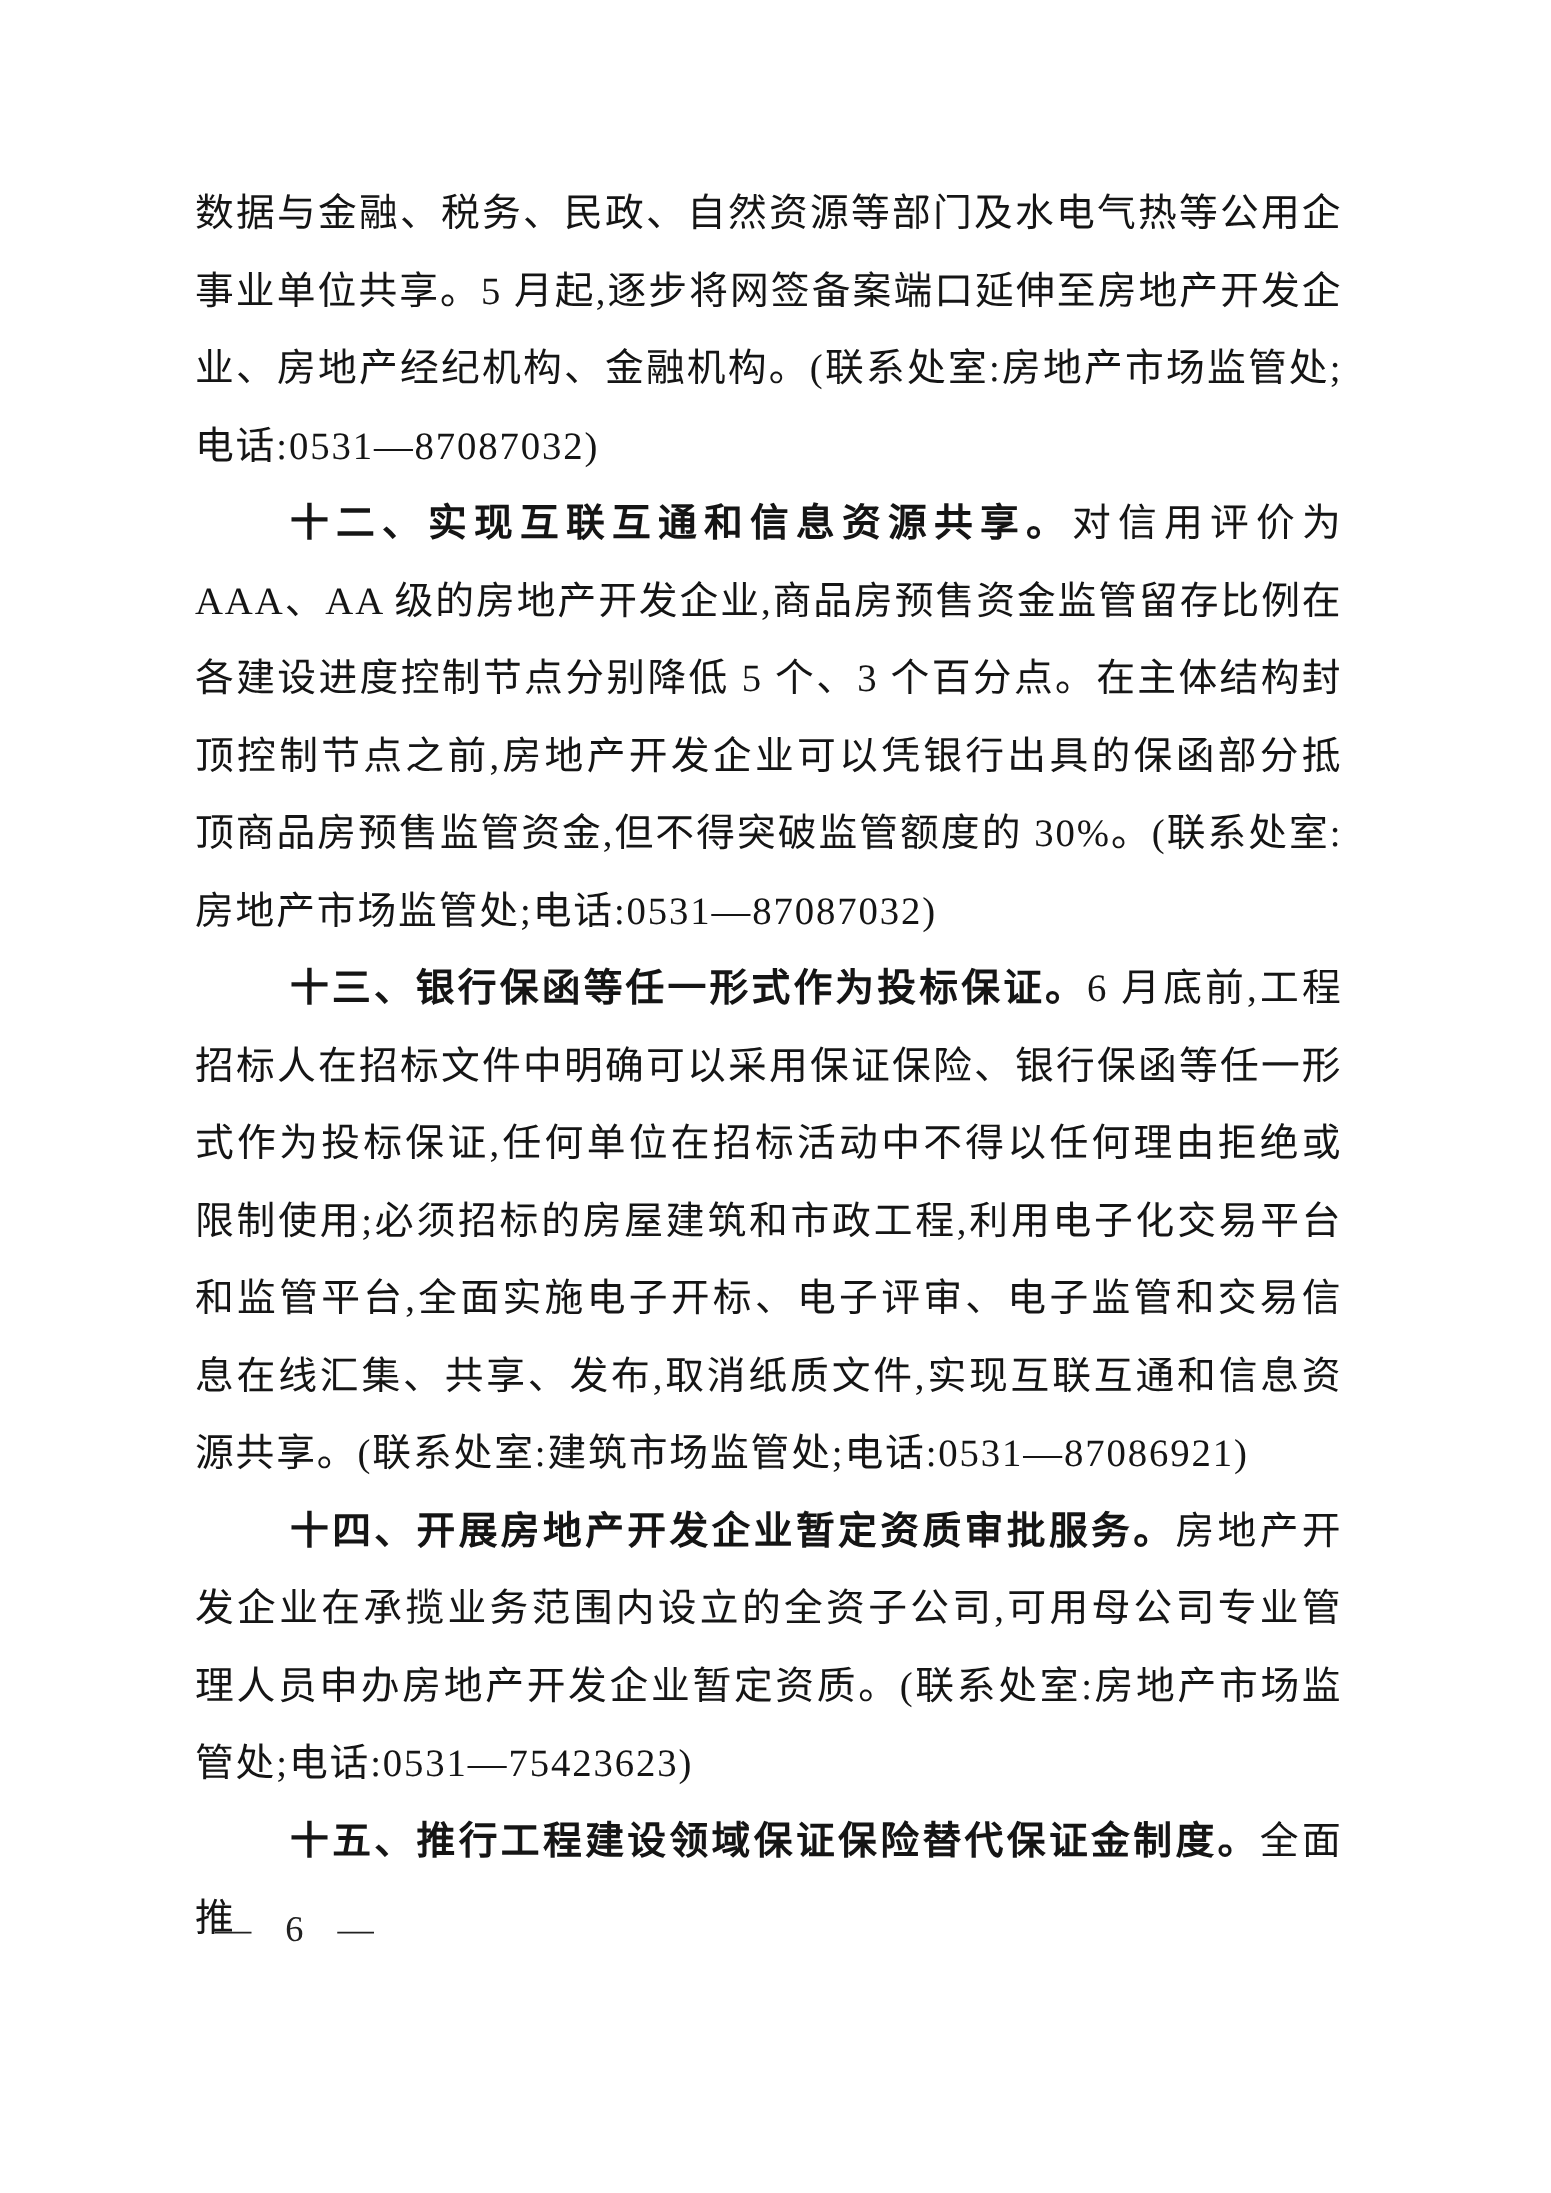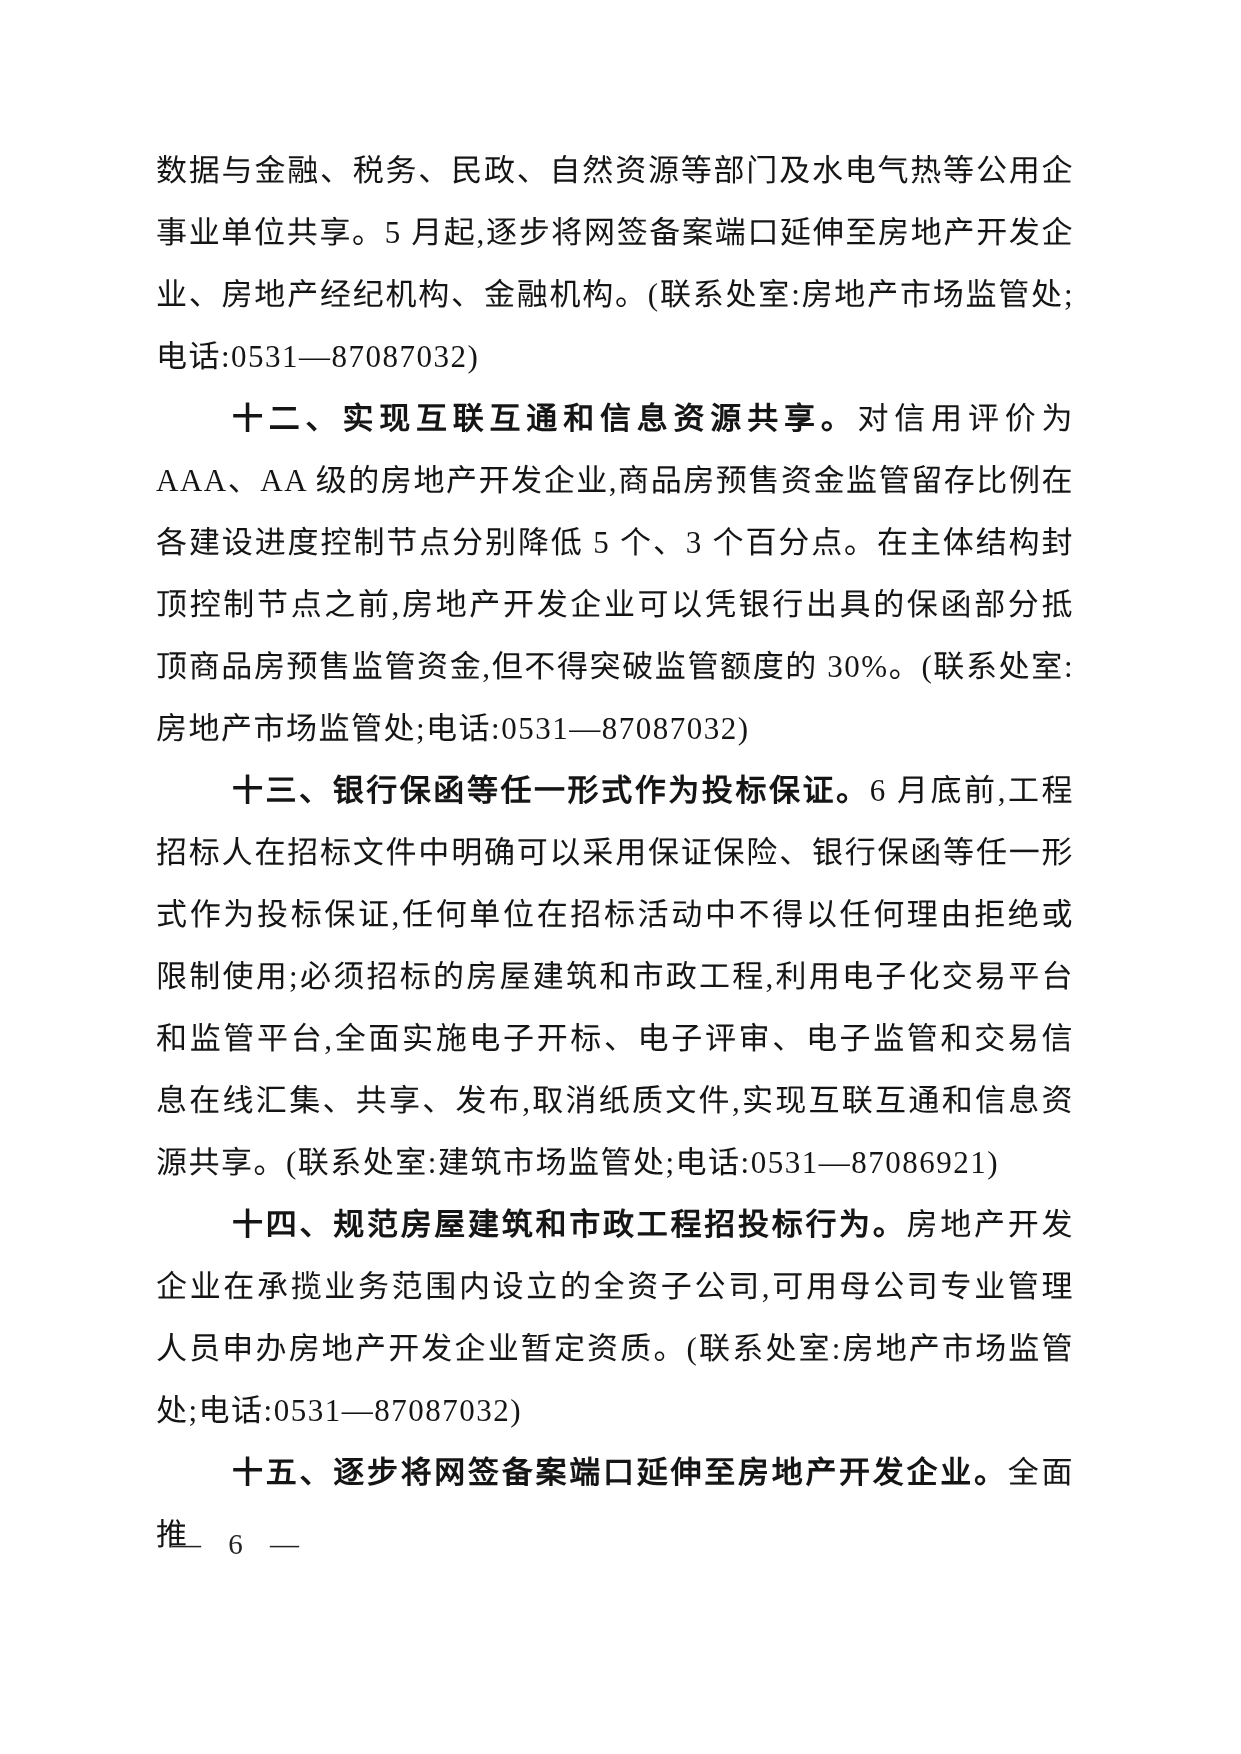--- a/index.html
+++ b/index.html
@@ -55,20 +55,20 @@
 
 <div class="page">
   <div class="content">
 
     <p class="para"><span class="body-text">数据与金融、税务、民政、自然资源等部门及水电气热等公用企事业单位共享。5 月起,逐步将网签备案端口延伸至房地产开发企业、房地产经纪机构、金融机构。(联系处室:房地产市场监管处;电话:0531—87087032)</span></p>
 
     <p class="para indented"><span class="heading">十二、实现互联互通和信息资源共享。</span><span class="body-text">对信用评价为 AAA、AA 级的房地产开发企业,商品房预售资金监管留存比例在各建设进度控制节点分别降低 5 个、3 个百分点。在主体结构封顶控制节点之前,房地产开发企业可以凭银行出具的保函部分抵顶商品房预售监管资金,但不得突破监管额度的 30%。(联系处室:房地产市场监管处;电话:0531—87087032)</span></p>
 
     <p class="para indented"><span class="heading">十三、银行保函等任一形式作为投标保证。</span><span class="body-text">6 月底前,工程招标人在招标文件中明确可以采用保证保险、银行保函等任一形式作为投标保证,任何单位在招标活动中不得以任何理由拒绝或限制使用;必须招标的房屋建筑和市政工程,利用电子化交易平台和监管平台,全面实施电子开标、电子评审、电子监管和交易信息在线汇集、共享、发布,取消纸质文件,实现互联互通和信息资源共享。(联系处室:建筑市场监管处;电话:0531—87086921)</span></p>
 
-    <p class="para indented"><span class="heading">十四、规范房屋建筑和市政工程招投标行为。</span><span class="body-text">房地产开发企业在承揽业务范围内设立的全资子公司,可用母公司专业管理人员申办房地产开发企业暂定资质。(联系处室:房地产市场监管处;电话:0531—87087032)</span></p>
+    <p class="para indented"><span class="heading">十四、开展房地产开发企业暂定资质审批服务。</span><span class="body-text">房地产开发企业在承揽业务范围内设立的全资子公司,可用母公司专业管理人员申办房地产开发企业暂定资质。(联系处室:房地产市场监管处;电话:0531—75423623)</span></p>
 
-    <p class="para indented"><span class="heading">十五、逐步将网签备案端口延伸至房地产开发企业。</span><span class="body-text">全面推</span></p>
+    <p class="para indented"><span class="heading">十五、推行工程建设领域保证保险替代保证金制度。</span><span class="body-text">全面推</span></p>
 
   </div>
 
   <div class="footer">— 6 —</div>
 </div>
 
 </body></html>

